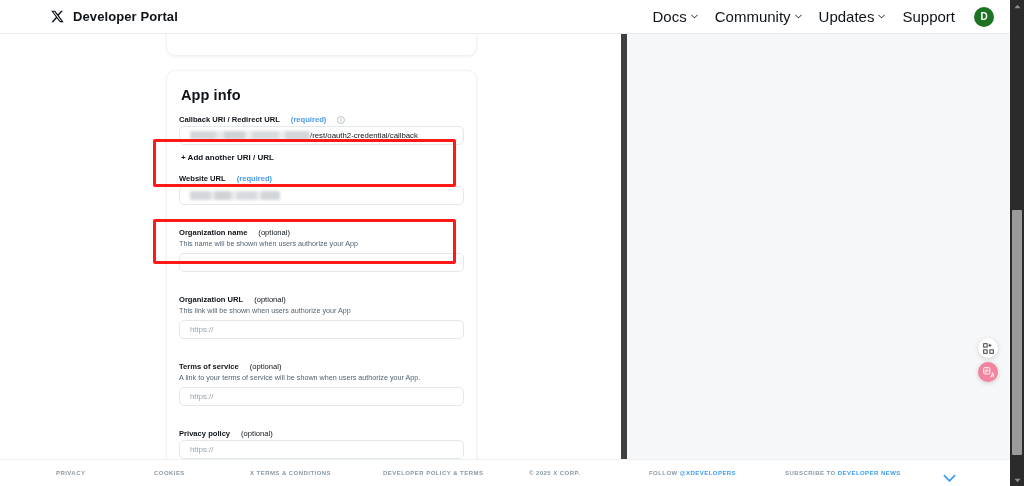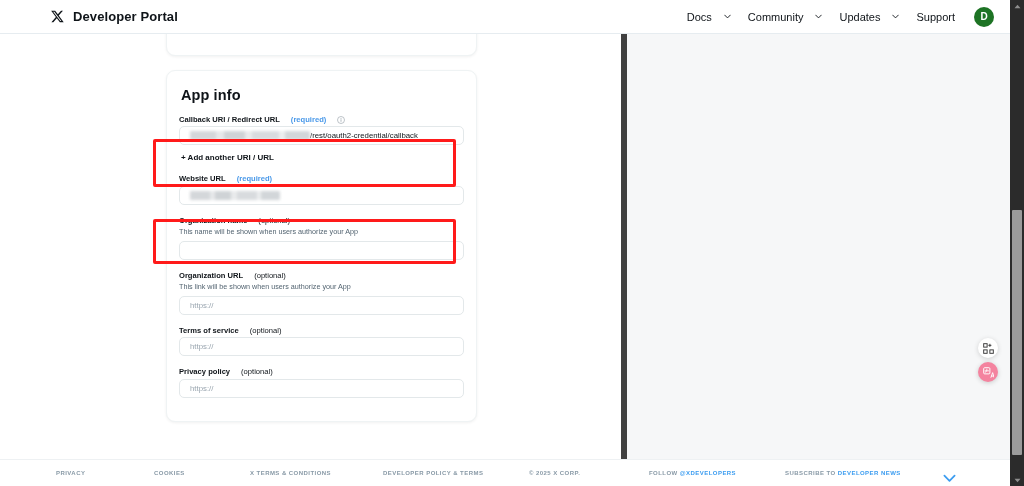--- a/index.html
+++ b/index.html
@@ -14,22 +14,22 @@
   .header {
     position: absolute; top: 0; left: 0; width: 1010px; height: 34px;
     background: #ffffff; border-bottom: 1px solid #e6ecf0;
     display: flex; align-items: center; z-index: 20;
   }
   .brand { display: flex; align-items: center; gap: 9px; margin-left: 50px; }
   .x-logo { width: 14px; height: 14px; display: block; }
   .brand-title { font-size: 13px; font-weight: bold; color: #0f1419; letter-spacing: .1px; }
   .nav { margin-left: auto; display: flex; align-items: center; gap: 17px; margin-right: 16px; }
   .nav-item {
-    display: flex; align-items: center; gap: 12px;
-    font-size: 11px; color: #0f1419; cursor: pointer; white-space: nowrap;
+    display: flex; align-items: center; gap: 4px;
+    font-size: 15px; color: #0f1419; cursor: pointer; white-space: nowrap;
   }
   .chev { width: 7px; height: 7px; display: block; }
   .avatar {
     width: 20px; height: 20px; border-radius: 50%; background: #1d7324;
     color: #ffffff; font-size: 10px; font-weight: bold;
     display: flex; align-items: center; justify-content: center;
     margin-left: 2px; cursor: pointer;
   }
 
   
@@ -57,21 +57,21 @@
     background: #ffffff; border: 1px solid #eff3f4; border-radius: 9px;
     box-shadow: 0 1px 3px rgba(0,0,0,.06);
     padding: 14px 12px 12px 12px;
   }
   .card-title {
     font-size: 14.5px; font-weight: bold; color: #0f1419;
     margin: 2px 0 12px 2px; letter-spacing: .1px;
   }
 
   
-  .field { margin-bottom: 11px; }
+  .field { margin-bottom: 23px; }
   .field.tight { margin-bottom: 8px; }
   .flabel {
     font-size: 7.6px; font-weight: bold; color: #0f1419;
     display: flex; align-items: center; gap: 11px; margin-bottom: 2px;
     line-height: 1.25;
   }
   .req { color: #4a99e9; font-weight: bold; }
   .opt { color: #0f1419; font-weight: normal; }
   .info-icon { width: 8px; height: 8px; display: block; opacity: .55; }
   .fhint { font-size: 7.2px; color: #536471; margin-bottom: 4px; line-height: 1.3; }
@@ -239,20 +239,21 @@
           <div class="input">
             <span class="ph">https://</span>
           </div>
         </div>
 
         <div class="field">
           <div class="flabel">
             <span>Terms of service</span>
             <span class="opt">(optional)</span>
           </div>
+          <div class="fhint">A link to your terms of service will be shown when users authorize your App.</div>
           <div class="input">
             <span class="ph">https://</span>
           </div>
         </div>
 
         <div class="field">
           <div class="flabel">
             <span>Privacy policy</span>
             <span class="opt">(optional)</span>
           </div>

